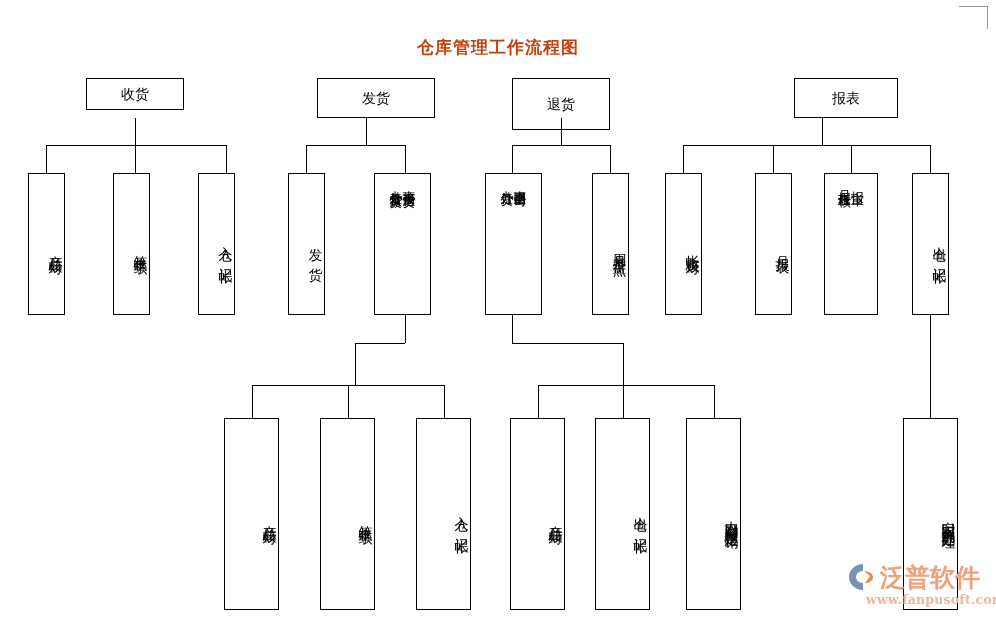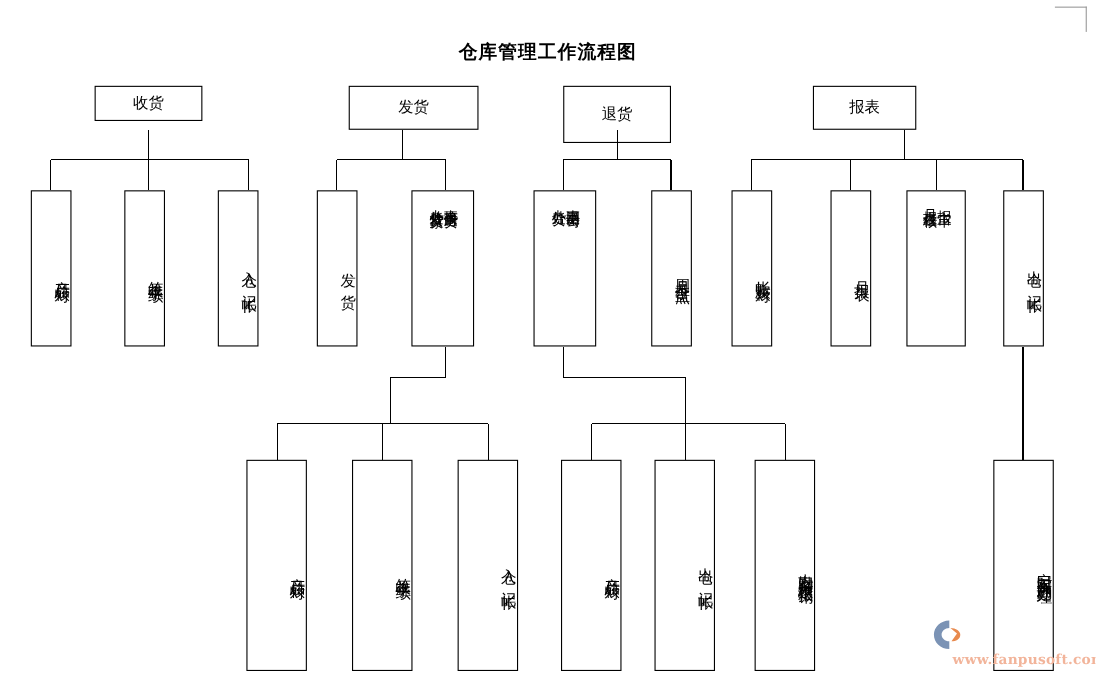--- a/index.html
+++ b/index.html
@@ -23,21 +23,21 @@
   }
 
   .page-title {
     position: absolute;
     left: 0;
     top: 36px;
     width: 996px;
     text-align: center;
     font-size: 17px;
     font-weight: bold;
-    color: #000000;
+    color: #c2410c;
     letter-spacing: 1px;
     font-family: "DejaVu Sans", "Liberation Sans", sans-serif;
   }
 
   
   .box {
     position: absolute;
     border: 1px solid #000;
     background: transparent;
     box-sizing: border-box;
@@ -204,21 +204,21 @@
 </div>
 
 <div class="box h" style="left:317px; top:78px; width:118px; height:40px;">
   <span class="label">发货</span>
 </div>
 
 <div class="box h" style="left:512px; top:78px; width:98px; height:52px;">
   <span class="label">退货</span>
 </div>
 
-<div class="box h" style="left:739px; top:78px; width:94px; height:40px;">
+<div class="box h" style="left:794px; top:78px; width:104px; height:40px;">
   <span class="label">报表</span>
 </div>
 
 <div class="box v" style="left:28px; top:173px; width:37px; height:142px;">
   <span class="label">产品核对</span>
 </div>
 
 <div class="box v" style="left:113px; top:173px; width:37px; height:142px;">
   <span class="label">签收手续</span>
 </div>
@@ -294,14 +294,15 @@
 
 <div class="box v" style="left:903px; top:418px; width:55px; height:192px;">
   <span class="label">定时寄回内勤处理</span>
 </div>
 
 <div class="watermark">
   <svg class="wm-logo" viewBox="0 0 30 28">
     <path d="M15 1 C7 1 1 7 1 14 C1 21 7 27 15 27 L15 20 C11 20 8 17 8 14 C8 11 11 8 15 8 Z" fill="#7b93b5"></path>
     <path d="M16 8 C21 8 25 11 25 14 C25 18 21 20 17 20 L22 13 Z" fill="#e88a4e"></path>
   </svg>
+  <div class="wm-text">泛普软件</div>
   <div class="wm-url">www.fanpusoft.com</div>
 </div>
 
 </body></html>

